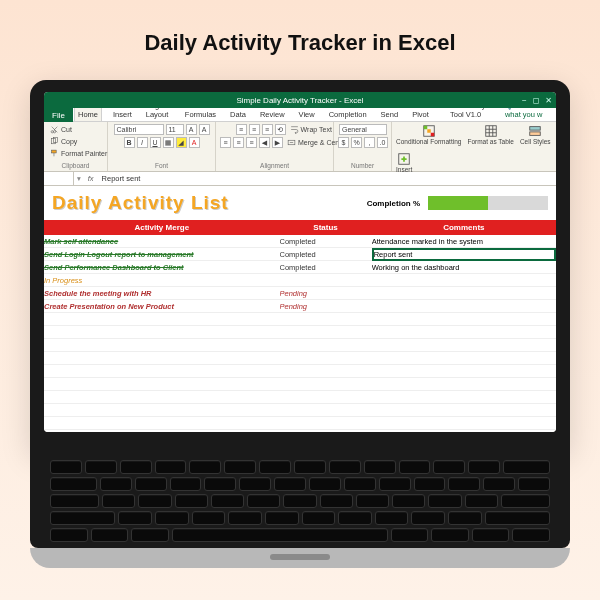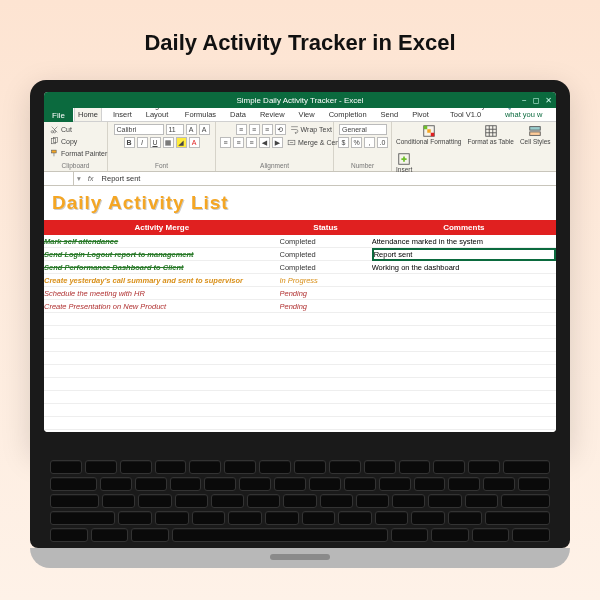--- a/index.html
+++ b/index.html
@@ -36,21 +36,21 @@
 .cbar{width:120px;height:14px;background:#d9d9d9;position:relative}
 .cbar-fill{position:absolute;left:0;top:0;height:100%;background:#6fbf2b}
 .cpct{position:absolute;right:-26px;top:0;font-weight:700;font-size:9px}
 .hdr-row{background:#e02020;color:#fff;display:flex;font-weight:700;font-size:8px;height:15px;align-items:center}
 .hdr-row div{text-align:center}
 .col-a{width:46%}.col-s{width:18%}.col-c{width:36%}
 .data-row{display:flex;height:13px;align-items:center;font-size:7.5px;border-bottom:1px solid #eee}
 .data-row div{overflow:hidden;white-space:nowrap}
 .completed-act{color:#2a7a2a;text-decoration:line-through;font-style:italic;font-weight:700}
 .inprog-act{color:#d9901a;font-style:italic;font-weight:700}
-.pending-act{color:#b03030;font-style:italic;font-weight:400}
+.pending-act{color:#b03030;font-style:italic;font-weight:700}
 .status-c{color:#333}
 .status-ip{color:#d9901a;font-style:italic}
 .status-p{color:#b03030;font-style:italic}
 .selected-cell{border:2px solid #0b6a3e;background:#fff}
 .kb-base{background:#b8b8b8;height:20px;border-radius:0 0 22px 22px;position:relative}
 .kb-base::before{content:"";position:absolute;left:50%;top:6px;width:60px;height:6px;background:#8a8a8a;border-radius:3px;transform:translateX(-50%)}
 .keyboard{background:#1a1a1a;padding:10px 20px 6px;display:flex;flex-direction:column;gap:3px;border-radius:0 0 8px 8px}
 .krow{display:flex;gap:3px;justify-content:center}
 .key{background:#0a0a0a;border:1px solid #333;border-radius:3px;height:14px;flex:1;box-shadow:inset 0 1px 0 rgba(255,255,255,.05)}
 .key.w15{flex:1.5}.key.w2{flex:2}.key.w6{flex:6}
@@ -227,20 +227,27 @@
 
       <div class="formula-bar">
         <div class="fcell"></div>
         <span style="padding:0 3px;color:#888">▾</span>
         <span class="fx">fx</span>
         <span class="fval">Report sent</span>
       </div>
 
       <div class="sheet">
         <span class="list-title">Daily Activity List</span>
+        <div class="completion">
+          <span class="clabel">Completion %</span>
+          <div class="cbar">
+            <div class="cbar-fill" style="width:50%"></div>
+            <span class="cpct">50%</span>
+          </div>
+        </div>
 
         <div class="hdr-row">
           <div class="col-a">Activity Merge</div>
           <div class="col-s">Status</div>
           <div class="col-c">Comments</div>
         </div>
 
         <div id="rows">
             <div class="data-row">
               <div class="col-a completed-act">Mark self attendance</div>
@@ -251,21 +258,20 @@
               <div class="col-a completed-act">Send Login Logout report to management</div>
               <div class="col-s status-c">Completed</div>
               <div class="col-c selected-cell">Report sent</div>
             </div>
             <div class="data-row">
               <div class="col-a completed-act">Send Performance Dashboard to Client</div>
               <div class="col-s status-c">Completed</div>
               <div class="col-c">Working on the dashboard</div>
             </div>
             <div class="data-row">
-              <div class="col-a inprog-act">Create yesterday's call summary and sent to supervisor</div>
               <div class="col-s status-ip">In Progress</div>
               <div class="col-c"></div>
             </div>
             <div class="data-row">
               <div class="col-a pending-act">Schedule the meeting with HR</div>
               <div class="col-s status-p">Pending</div>
               <div class="col-c"></div>
             </div>
             <div class="data-row">
               <div class="col-a pending-act">Create Presentation on New Product</div>

